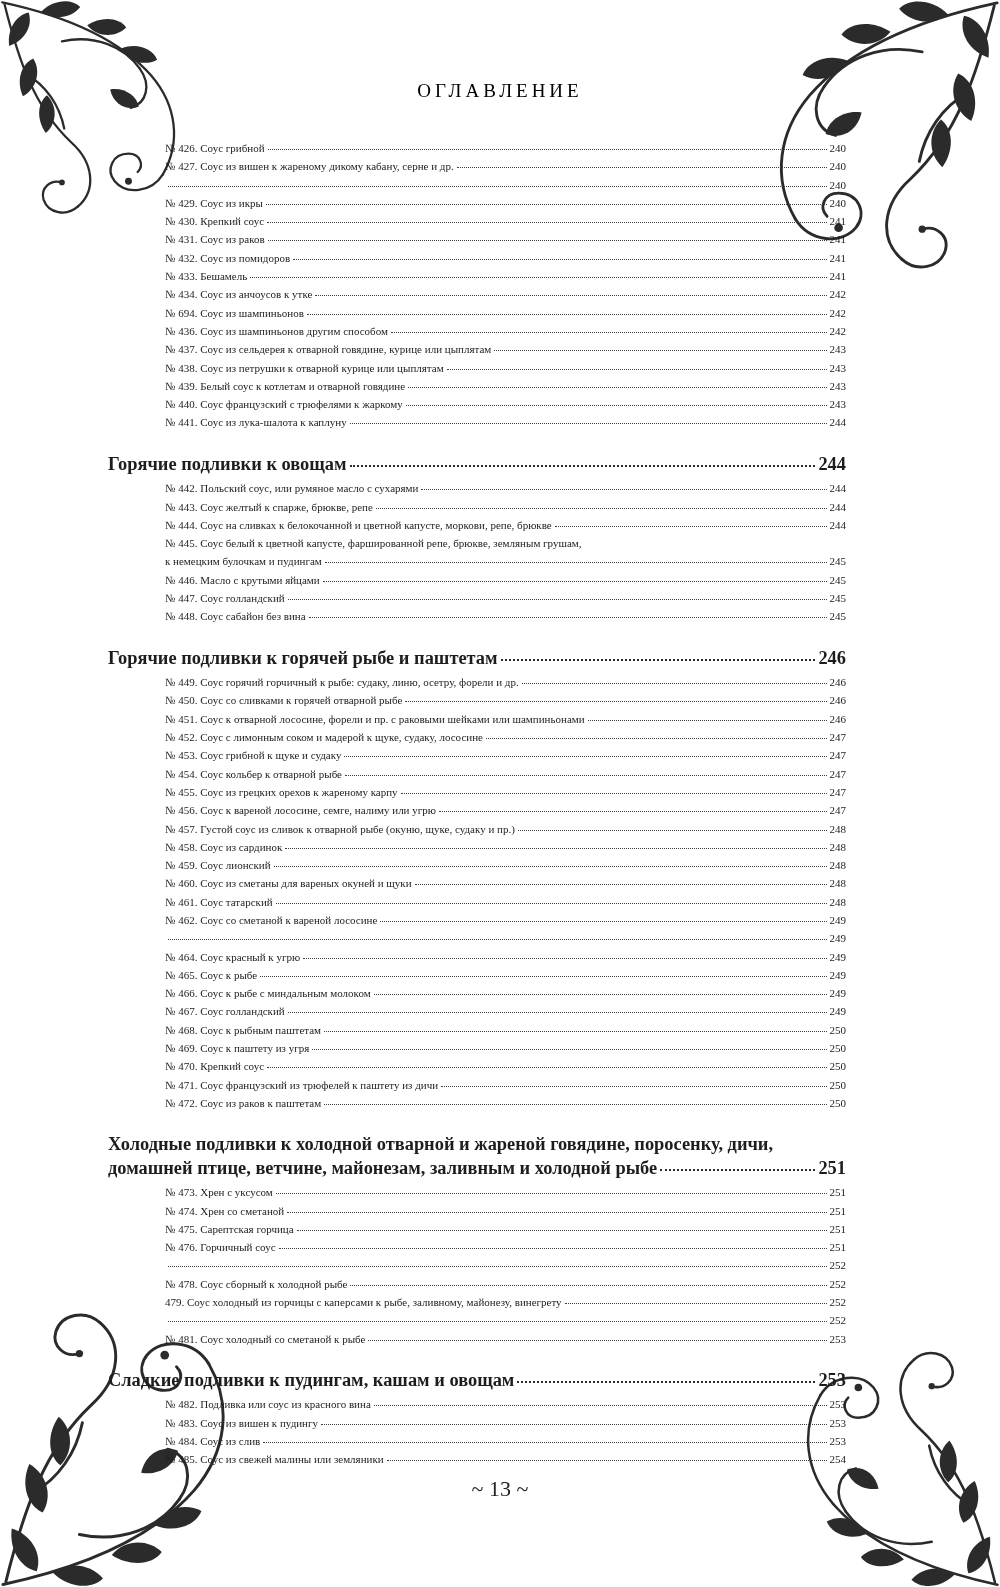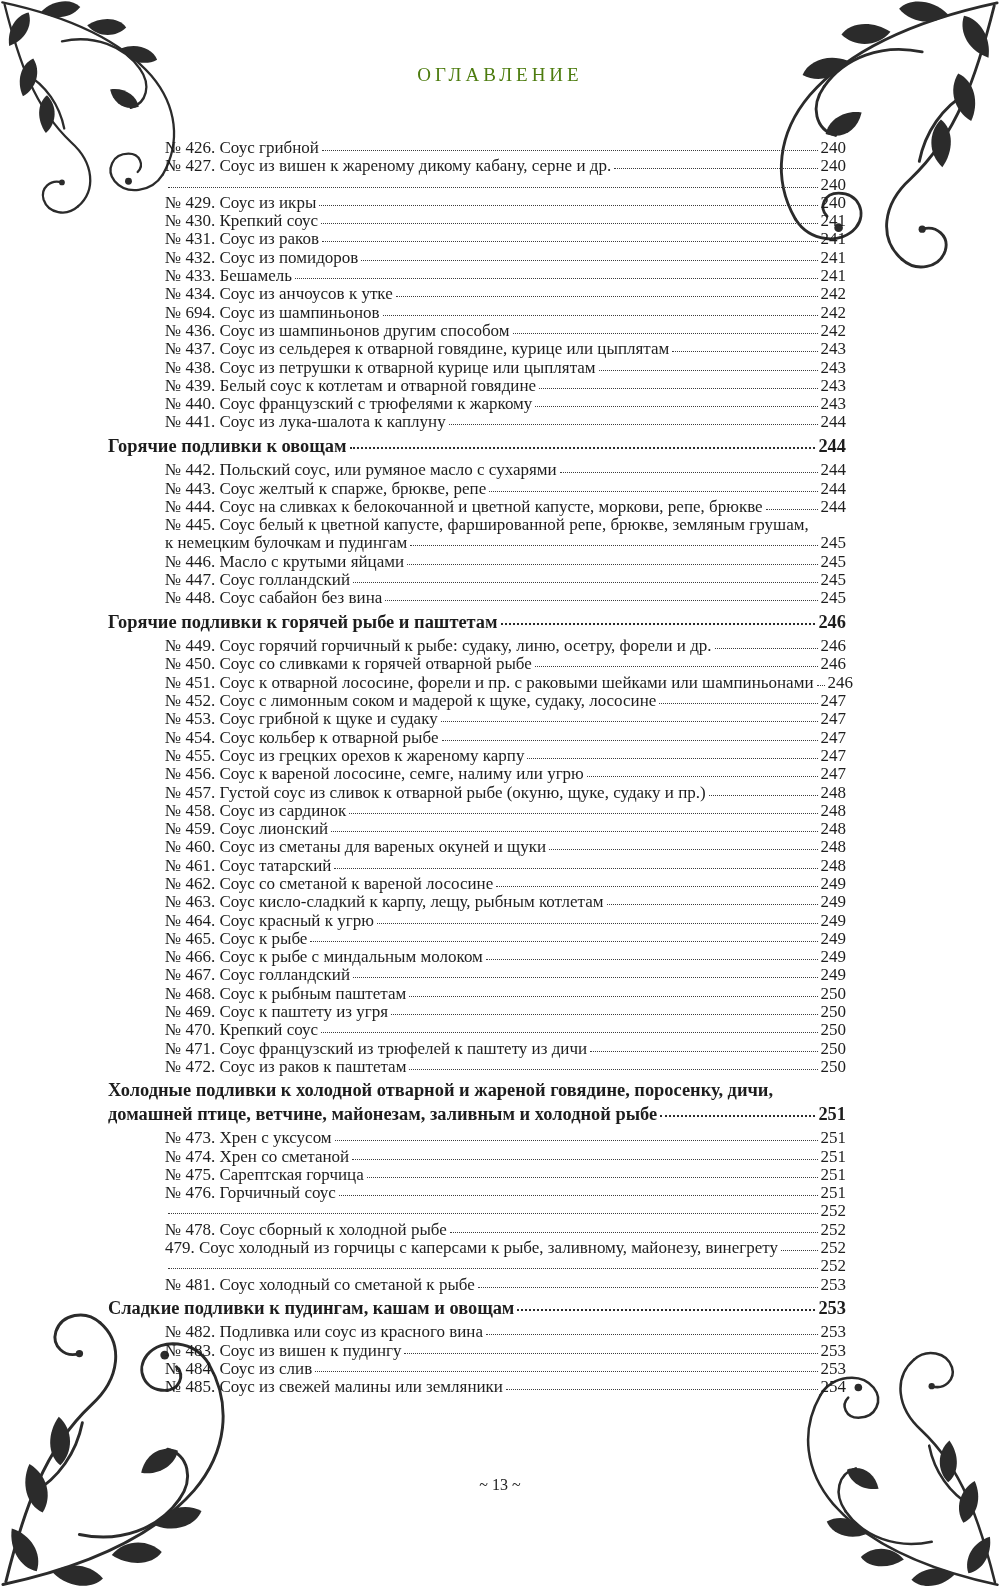--- a/index.html
+++ b/index.html
@@ -9,62 +9,62 @@
     width:1000px;
     height:1587px;
     margin:0 auto;
     background:#ffffff;
     overflow:hidden;
     font-family:"Liberation Serif", serif;
     color:#1d1d1d;
   }
   .title {
     position:absolute;
-    top:64px; left:0; width:100%;
+    top:80px; left:0; width:100%;
     text-align:center;
     font-size:19px;
     font-weight:normal;
     letter-spacing:4px;
-    color:#4d7c0f;
+    color:#000000;
   }
   .toc {
     position:absolute;
     top:139px;
     left:108px;
     width:738px;
   }
   .toc-entry {
-    font-size:17px;
+    font-size:11px;
     line-height:18.3px;
     padding-left:57px;
   }
   .toc-line { display:flex; align-items:baseline; }
   .toc-text { white-space:nowrap; }
   .toc-pre { white-space:nowrap; }
   .toc-dots {
     flex:1 1 auto;
     min-width:8px;
     margin:0 3px;
     border-bottom:1.6px dotted #3c3c3c;
     position:relative;
     top:-2px;
   }
   .toc-page { white-space:nowrap; }
   .toc-heading {
     font-size:18.4px;
     line-height:23.5px;
     font-weight:bold;
-    margin:3px 0 3px 0;
+    margin:21px 0 3px 0;
   }
   .toc-heading .toc-dots { border-bottom:2px dotted #2a2a2a; top:-3px; }
   .footer {
     position:absolute;
     top:1476px; left:0; width:100%;
     text-align:center;
-    font-size:16px;
+    font-size:22px;
     color:#222;
   }
   .ornament { position:absolute; pointer-events:none; }
   .ornament.tl { left:0; top:0; width:195px; }
   .ornament.tr { right:0; top:0; width:245px; transform:scaleX(-1); }
   .ornament.bl { left:0; bottom:0; width:250px; transform:scaleY(-1); }
   .ornament.br { right:0; bottom:0; width:215px; transform:scale(-1,-1); }
 </style>
 </head>
 <body>
@@ -382,21 +382,20 @@
       </div>
       <div class="toc-entry">
         <div class="toc-line">
           <span class="toc-text">№ 462. Соус со сметаной к вареной лососине</span>
           <span class="toc-dots"></span>
           <span class="toc-page">249</span>
         </div>
       </div>
       <div class="toc-entry">
         <div class="toc-line">
-          <span class="toc-text">№ 463. Соус кисло-сладкий к карпу, лещу, рыбным котлетам</span>
           <span class="toc-dots"></span>
           <span class="toc-page">249</span>
         </div>
       </div>
       <div class="toc-entry">
         <div class="toc-line">
           <span class="toc-text">№ 464. Соус красный к угрю</span>
           <span class="toc-dots"></span>
           <span class="toc-page">249</span>
         </div>

